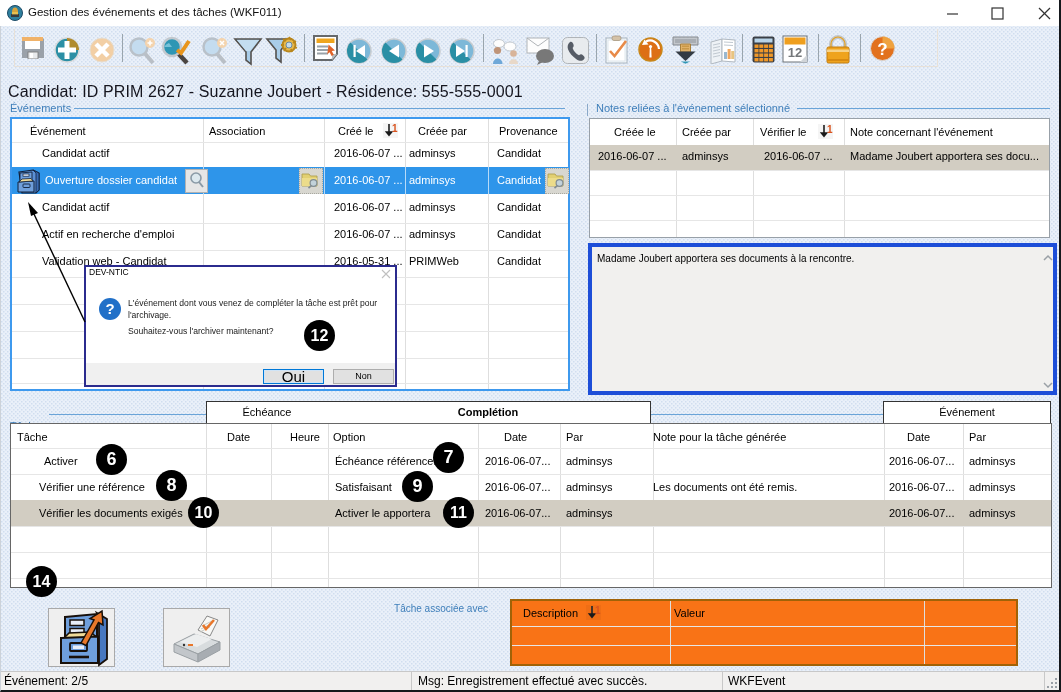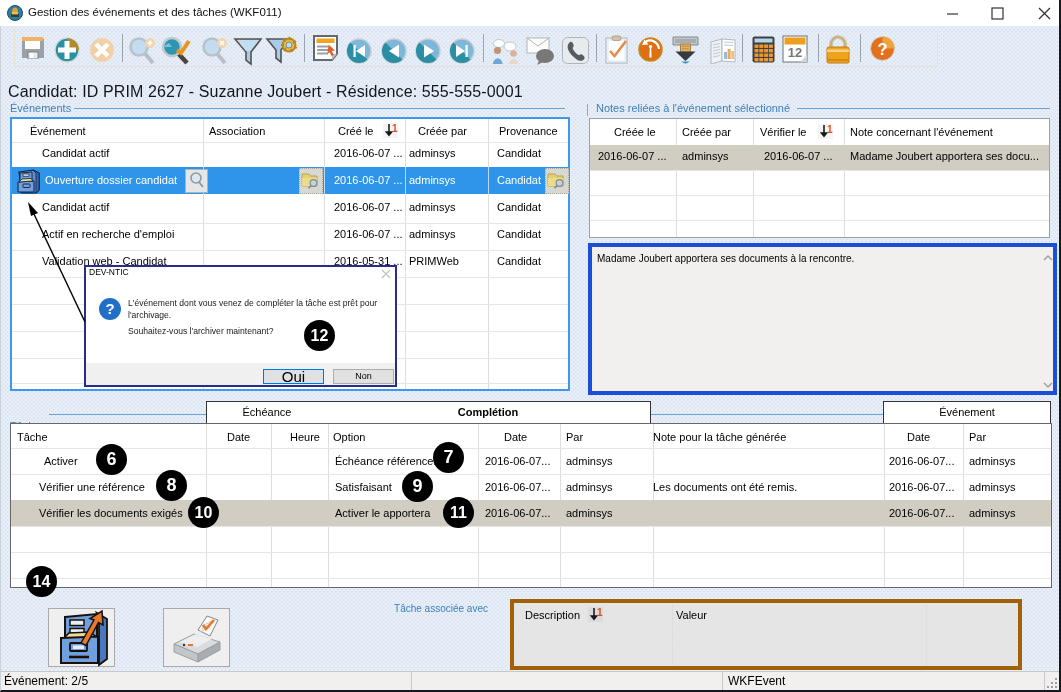--- a/index.html
+++ b/index.html
@@ -421,38 +421,39 @@
  <path d="M4 32 L4 40 L28 50 L28 42 Z" fill="#c2c6ca" stroke="#9aa0a4"></path>
  <path d="M28 42 L50 30 L50 38 L28 50 Z" fill="#a8adb2" stroke="#9aa0a4"></path>
  <path d="M10 30 L26 22 L42 27 L27 35 Z" fill="#eceeef"></path>
  <path d="M28 18 L37 4 L48 8 L40 24 Z" fill="#f8f8f6" stroke="#888"></path>
  <path d="M32 14 L42 9 M31 17 L41 12 M30 20 L40 15" stroke="#c8c8c0" stroke-width="1"></path>
  <path d="M33 13 L36 17 L44 8" stroke="#e8762a" stroke-width="2.6" fill="none"></path>
  <circle cx="14" cy="33" r="1.2" fill="#333"></circle>
  <rect x="18" y="32" width="5" height="2" fill="#e8762a"></rect>
 </svg>
 <div class="abs grouplabel" style="right:573px;top:603px;font-size:10px;white-space:nowrap">Tâche associée avec</div>
-<div class="abs" style="left:510px;top:599px;width:504px;height:63px;border:4px solid #a16207;background:#e5e5e5;font-size:11px;color:#000;">
+<div class="abs" style="left:510px;top:599px;width:504px;height:63px;border:2px solid #a16207;background:#f97316;font-size:11px;color:#000;">
   <div class="abs" style="left:11px;top:6px">Description</div>
   <svg class="abs" style="left:74px;top:4px" width="16" height="15" viewBox="0 0 16 15">
       <rect x="0" y="0" width="15" height="15" fill="rgba(0,0,0,0.04)"></rect>
       <line x1="6" y1="1" x2="6" y2="9" stroke="#2a2a2a" stroke-width="1.7"></line>
       <path d="M1.8 8.2 L10.2 8.2 L6 13.5 Z" fill="#1a1a1a"></path>
       <text x="9" y="8.5" font-size="10" font-weight="bold" fill="#d9531e" font-family="Liberation Sans">1</text>
     </svg>
   <div class="abs" style="left:162px;top:6px">Valeur</div>
   <div class="abs colline" style="left:158px"></div>
   <div class="abs colline" style="left:412px"></div>
   <div class="abs rowline" style="top:25px"></div>
   <div class="abs rowline" style="top:44px"></div>
 </div>
 
 <div class="abs" style="left:1px;top:671px;width:1058px;height:18px;background:#f1f0ef;border-top:1px solid #c8c8c8;font-size:12px;color:#000;">
   <div class="abs" style="left:3px;top:2px">Événement: 2/5</div>
   <div class="abs" style="left:410px;top:0;width:1px;height:18px;background:#c8c8c8"></div>
+  <div class="abs" style="left:417px;top:2px">Msg: Enregistrement effectué avec succès.</div>
   <div class="abs" style="left:721px;top:0;width:1px;height:18px;background:#c8c8c8"></div>
   <div class="abs" style="left:727px;top:2px">WKFEvent</div>
   <div class="abs" style="left:1043px;top:0;width:1px;height:18px;background:#c8c8c8"></div>
   <svg class="abs" style="left:1046px;top:6px" width="11" height="11">
       <g fill="#9aa0a6">
         <rect x="8" y="0" width="2" height="2"></rect>
         <rect x="8" y="4" width="2" height="2"></rect>
         <rect x="8" y="8" width="2" height="2"></rect>
         <rect x="4" y="4" width="2" height="2"></rect>
         <rect x="4" y="8" width="2" height="2"></rect>

